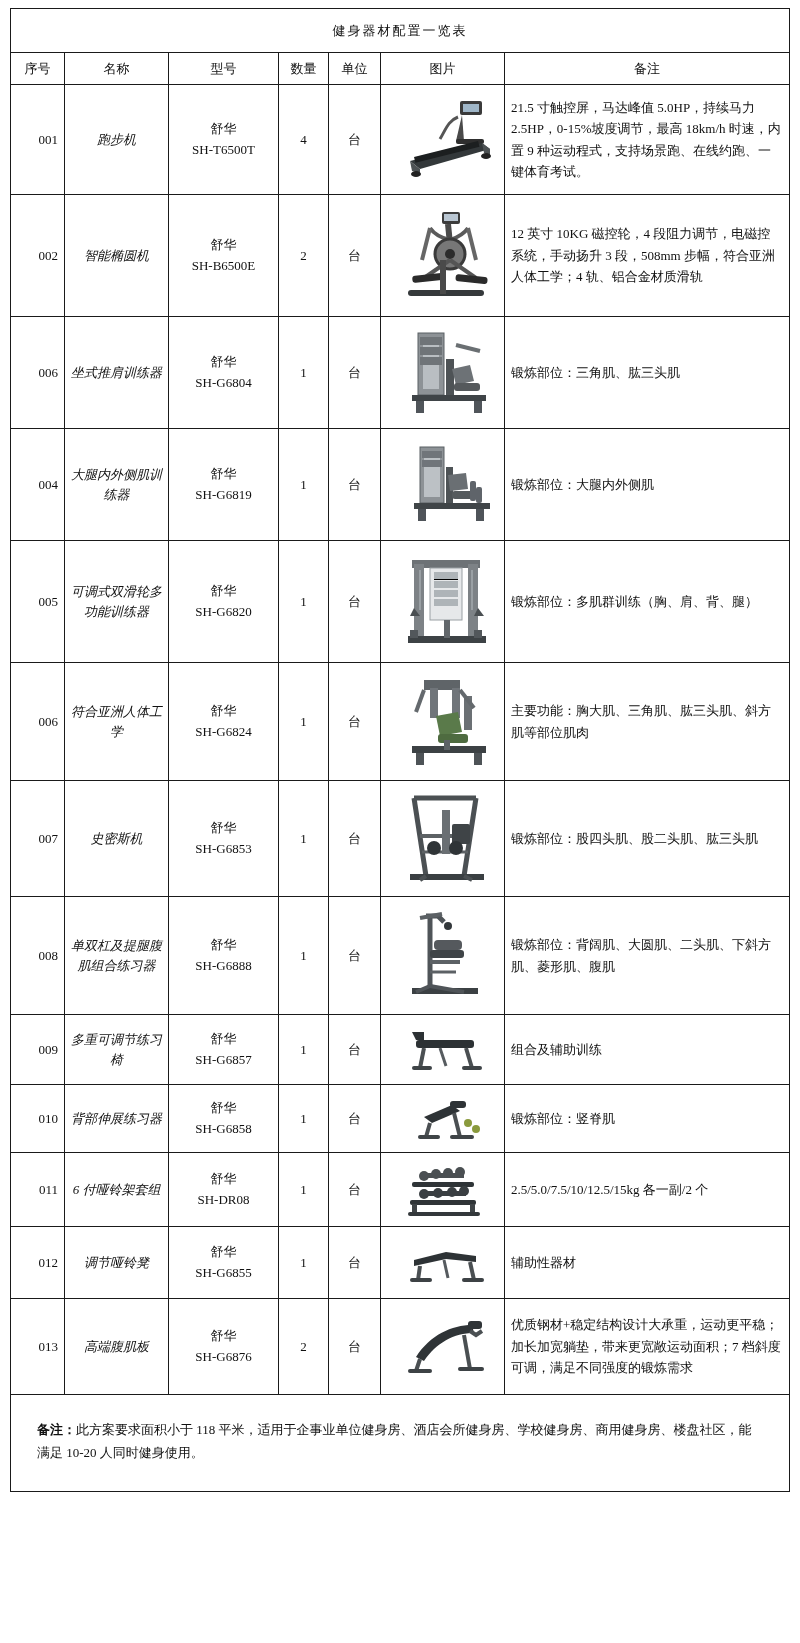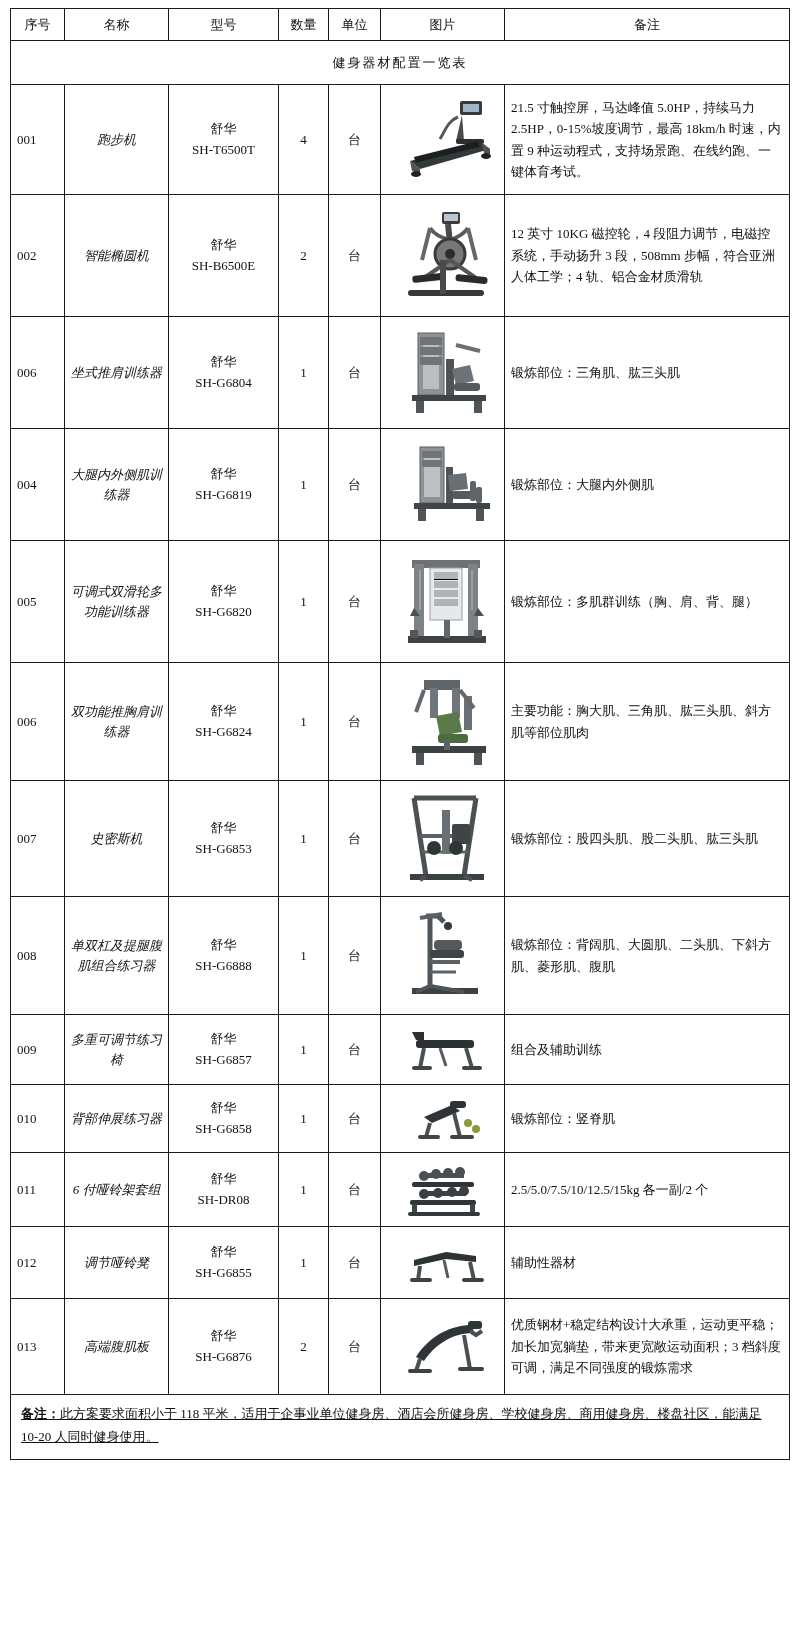--- a/index.html
+++ b/index.html
@@ -34,21 +34,21 @@
     font-weight: bold;
     letter-spacing: 2px;
     padding: 10px 0 10px 0;
     height: 44px;
   }
   thead td {
     text-align: center;
     font-size: 14px;
     height: 32px;
   }
-  .c-idx { width: 54px; text-align: left; font-size: 12px; }
+  .c-idx { width: 54px; text-align: right; font-size: 12px; }
   .c-name { width: 104px; text-align: center; line-height: 1.5; font-style: italic; }
   .c-model { width: 110px; text-align: center; line-height: 1.6; font-size: 12.5px; margin-left: 28px; }
   .c-qty { width: 50px; text-align: center; }
   .c-unit { width: 52px; text-align: center; }
   .c-img { width: 124px; text-align: center; padding: 6px 2px; }
   .c-note { text-align: left; line-height: 1.65; font-size: 12.5px; padding: 6px 8px; margin-left: 11px; }
 
   .model-line { display: block; }
   .img-box {
     width: 118px;
@@ -63,49 +63,49 @@
   .footer {
     width: 780px;
     border: 1px solid #1a1a1a;
     border-top: none;
     padding: 8px 10px 10px 10px;
     font-size: 13px;
     line-height: 1.75;
   }
   .footer .lbl { font-weight: bold; }
   .footer .note2 { margin-top: 2px; }
-  .footer p { margin: 0; text-decoration: underline; }
+  .footer p { margin: 16px; }
 </style>
 </head>
 <body>
 
 <div class="page">
 
   <table class="spec">
     <colgroup>
       <col style="width:54px">
         <col style="width:104px">
         <col style="width:110px">
       <col style="width:50px">
         <col style="width:52px">
         <col style="width:124px">
         <col>
     </colgroup>
     <thead>
       <tr>
+        <td class="title-cell" colspan="7">健身器材配置一览表</td>
+      </tr>
+      <tr>
         <td>序号</td>
         <td>名称</td>
         <td>型号</td>
         <td>数量</td>
         <td>单位</td>
         <td>图片</td>
         <td>备注</td>
-      </tr>
-      <tr>
-        <td class="title-cell" colspan="7">健身器材配置一览表</td>
       </tr>
     </thead>
     <tbody>
 
       <tr style="height:110px">
         <td class="c-idx">001</td>
         <td class="c-name">跑步机</td>
         <td class="c-model">
           <span class="model-line">舒华</span>
           <span class="model-line">SH-T6500T</span>
@@ -260,21 +260,21 @@
               <rect x="84" y="80" width="8" height="8" fill="#52575b"></rect>
               <rect x="54" y="70" width="6" height="18" fill="#62676b"></rect>
             </svg>
           </div>
         </td>
         <td class="c-note">锻炼部位：多肌群训练（胸、肩、背、腿）</td>
       </tr>
 
       <tr style="height:118px">
         <td class="c-idx">006</td>
-        <td class="c-name">双功能推胸肩训练器</td>
+        <td class="c-name">符合亚洲人体工学</td>
         <td class="c-model">
           <span class="model-line">舒华</span>
           <span class="model-line">SH-G6824</span>
         </td>
         <td class="c-qty">1</td>
         <td class="c-unit">台</td>
         <td class="c-img">
           <div class="img-box">
             <svg width="112" height="100" viewBox="0 0 112 100">
               <rect x="0" y="0" width="112" height="100" fill="#ffffff"></rect>
@@ -489,21 +489,21 @@
               <path d="M26 46 C40 24 62 14 82 14 L84 22 C64 22 46 32 34 50 Z" fill="#2f3437"></path>
               <rect x="78" y="10" width="14" height="8" rx="3" fill="#2f3437"></rect>
               <path d="M80 20 L86 24 L92 20" stroke="#4a4f52" stroke-width="4" fill="none"></path>
               <path d="M30 48 L26 60" stroke="#4a4f52" stroke-width="4"></path>
               <path d="M74 24 L80 58" stroke="#4a4f52" stroke-width="4"></path>
               <rect x="18" y="58" width="24" height="4" rx="2" fill="#3d4245"></rect>
               <rect x="68" y="56" width="26" height="4" rx="2" fill="#3d4245"></rect>
             </svg>
           </div>
         </td>
-        <td class="c-note">优质钢材+稳定结构设计大承重，运动更平稳；加长加宽躺垫，带来更宽敞运动面积；3 档斜度可调，满足不同强度的锻炼需求</td>
+        <td class="c-note">优质钢材+稳定结构设计大承重，运动更平稳；加长加宽躺垫，带来更宽敞运动面积；7 档斜度可调，满足不同强度的锻炼需求</td>
       </tr>
 
     </tbody>
   </table>
 
   <div class="footer">
     <p>
       <span class="lbl">备注：</span><span>此方案要求面积小于 118 平米，适用于企事业单位健身房、酒店会所健身房、学校健身房、商用健身房、楼盘社区，能满足 10-20 人同时健身使用。</span>
     </p>
   </div>

